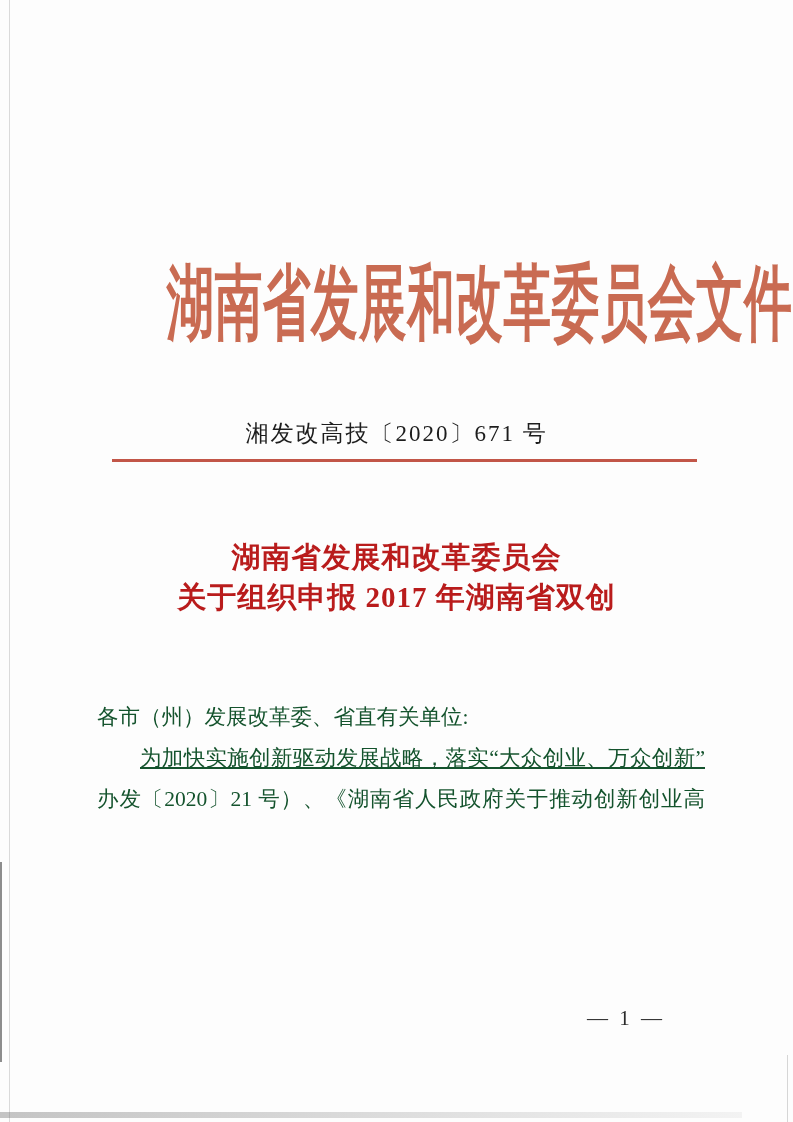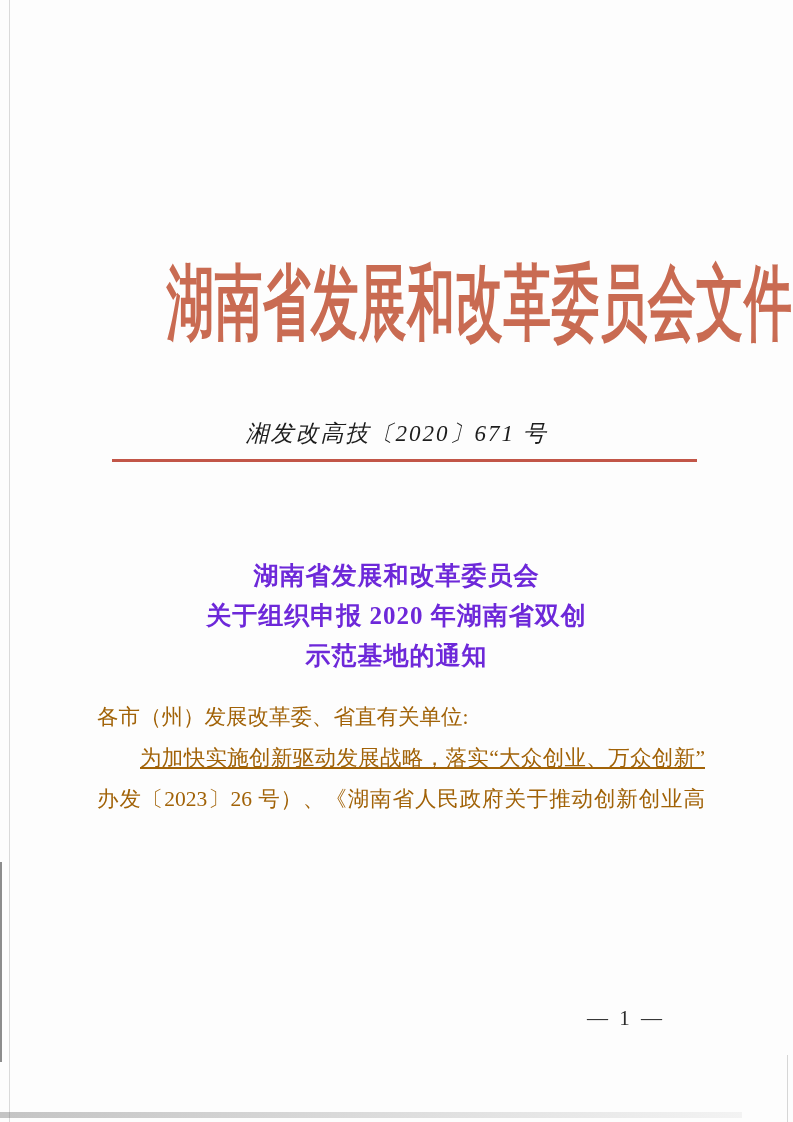--- a/index.html
+++ b/index.html
@@ -35,54 +35,52 @@
   
   .docnum {
     position: absolute;
     top: 418px;
     left: 0;
     width: 100%;
     text-align: center;
     font-size: 23px;
     letter-spacing: 2px;
     color: #1d1d1d;
-    font-style: italic;
   }
   
   .redline {
     position: absolute;
     top: 459px;
     left: 112px;
     width: 585px;
     height: 3px;
     background: var(--rule-red, #c25648);
   }
   
   .title {
     position: absolute;
     top: 537px;
     left: 0;
     width: 100%;
     text-align: center;
-    font-size: 25px;
+    font-size: 29px;
     font-weight: bold;
     line-height: 40px;
-    color: #6d28d9;
+    color: #b91c1c;
     letter-spacing: 1px;
-    margin-top: 19px;
   }
   
   .bodytext {
     position: absolute;
     top: 697px;
     left: 97px;
     width: 608px;
     font-size: 21.5px;
     line-height: 41px;
-    color: #a16207;
+    color: #14532d;
   }
   .line { height: 41px; white-space: nowrap; }
   .line.just {
     white-space: normal;
     text-align: justify;
     text-align-last: justify;
   }
   .line.indent { text-indent: 2em; text-decoration: underline; }
   
   .pagenum {
@@ -125,28 +123,27 @@
 <div class="page">
 
   <div class="banner">湖南省发展和改革委员会文件</div>
 
   <div class="docnum">湘发改高技〔2020〕671 号</div>
 
   <div class="redline"></div>
 
   <div class="title">
     <div>湖南省发展和改革委员会</div>
-    <div>关于组织申报 2020 年湖南省双创</div>
-    <div>示范基地的通知</div>
+    <div>关于组织申报 2017 年湖南省双创</div>
   </div>
 
   <div class="bodytext">
     <div class="line">各市（州）发展改革委、省直有关单位:</div>
     <div class="line just indent">为加快实施创新驱动发展战略，落实“大众创业、万众创新”</div>
-    <div class="line just">办发〔2023〕26 号）、《湖南省人民政府关于推动创新创业高</div>
+    <div class="line just">办发〔2020〕21 号）、《湖南省人民政府关于推动创新创业高</div>
   </div>
 
   <div class="pagenum">— 1 —</div>
 
   <div class="edge-left-hairline"></div>
   <div class="edge-left-dark"></div>
   <div class="edge-bottom-band"></div>
   <div class="edge-right-hairline"></div>
 
 </div>

